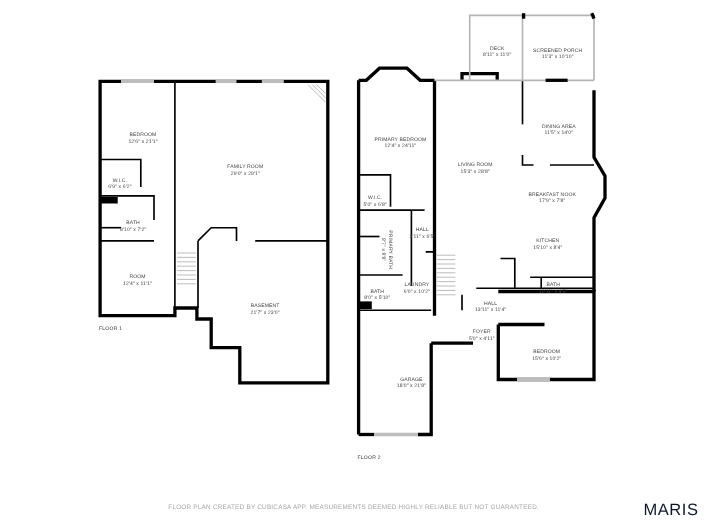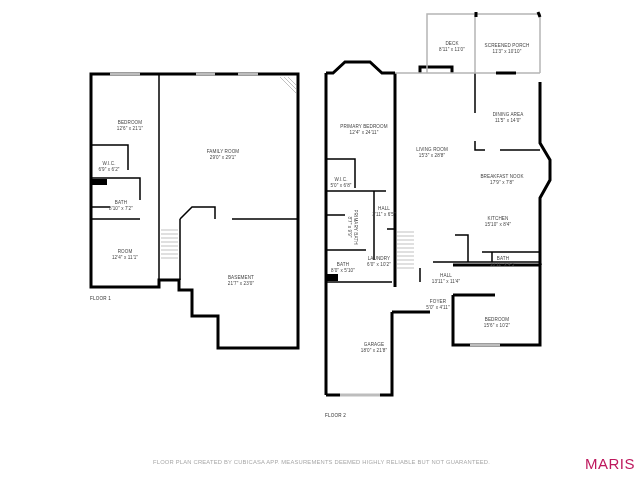--- a/index.html
+++ b/index.html
@@ -4,21 +4,21 @@
 <style>
   html,body{margin:0;padding:0;background:#ffffff;}
   body{width:640px;height:480px;position:relative;overflow:hidden;font-family:"Liberation Sans",sans-serif;}
   .plan{position:absolute;left:0;top:0;width:640px;height:480px;}
   .lbl{position:absolute;text-align:center;font-size:4.6px;line-height:5.6px;color:#444;letter-spacing:0.1px;transform:translateX(-50%);white-space:nowrap;}
   .lbl .n{display:block;text-transform:uppercase;}
   .lbl .d{display:block;}
   .lbl.rot{transform:translate(-50%,-50%) rotate(90deg);}
   .floor-lbl{position:absolute;font-size:4.6px;color:#333;text-transform:uppercase;letter-spacing:0.2px;}
   .footer{position:absolute;left:153px;top:459px;font-size:5.8px;color:#a8a8a8;letter-spacing:0.2px;}
-  .brand{position:absolute;left:585px;top:455px;font-size:15px;color:#be185d;letter-spacing:0.5px;}
+  .brand{position:absolute;left:585px;top:455px;font-size:15px;color:#0f172a;letter-spacing:0.5px;}
 </style>
 </head>
 <body>
 
 <svg class="plan" width="640" height="480" viewBox="0 0 640 480">
   <g fill="none" stroke="#000" stroke-width="3">
 
     <path d="M91 74 L298 74 L298 348 L218 348 L218 316 L192 316 L192 290 L179 290 L179 280 L159 280 L159 287 L91 287 Z"></path>
 
     <path d="M159 74 L159 219" stroke-width="1.5"></path>

